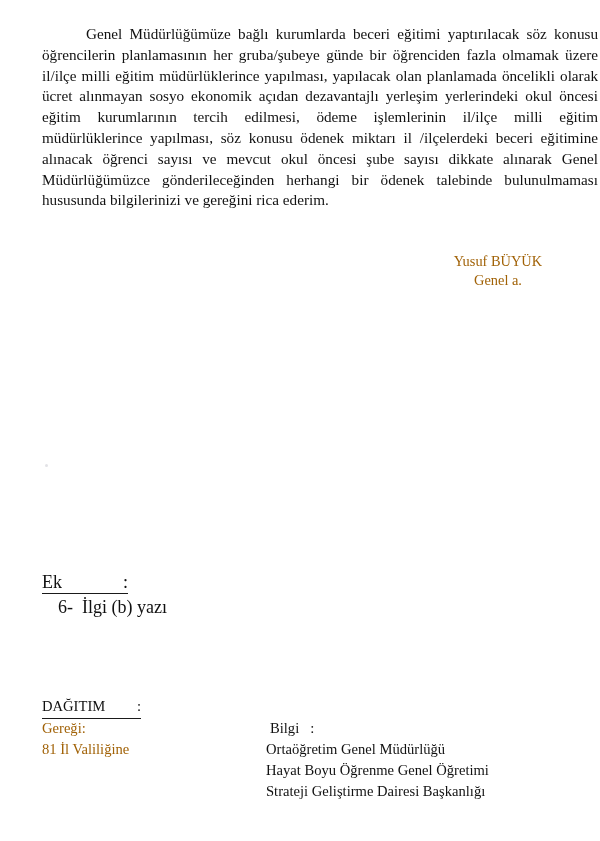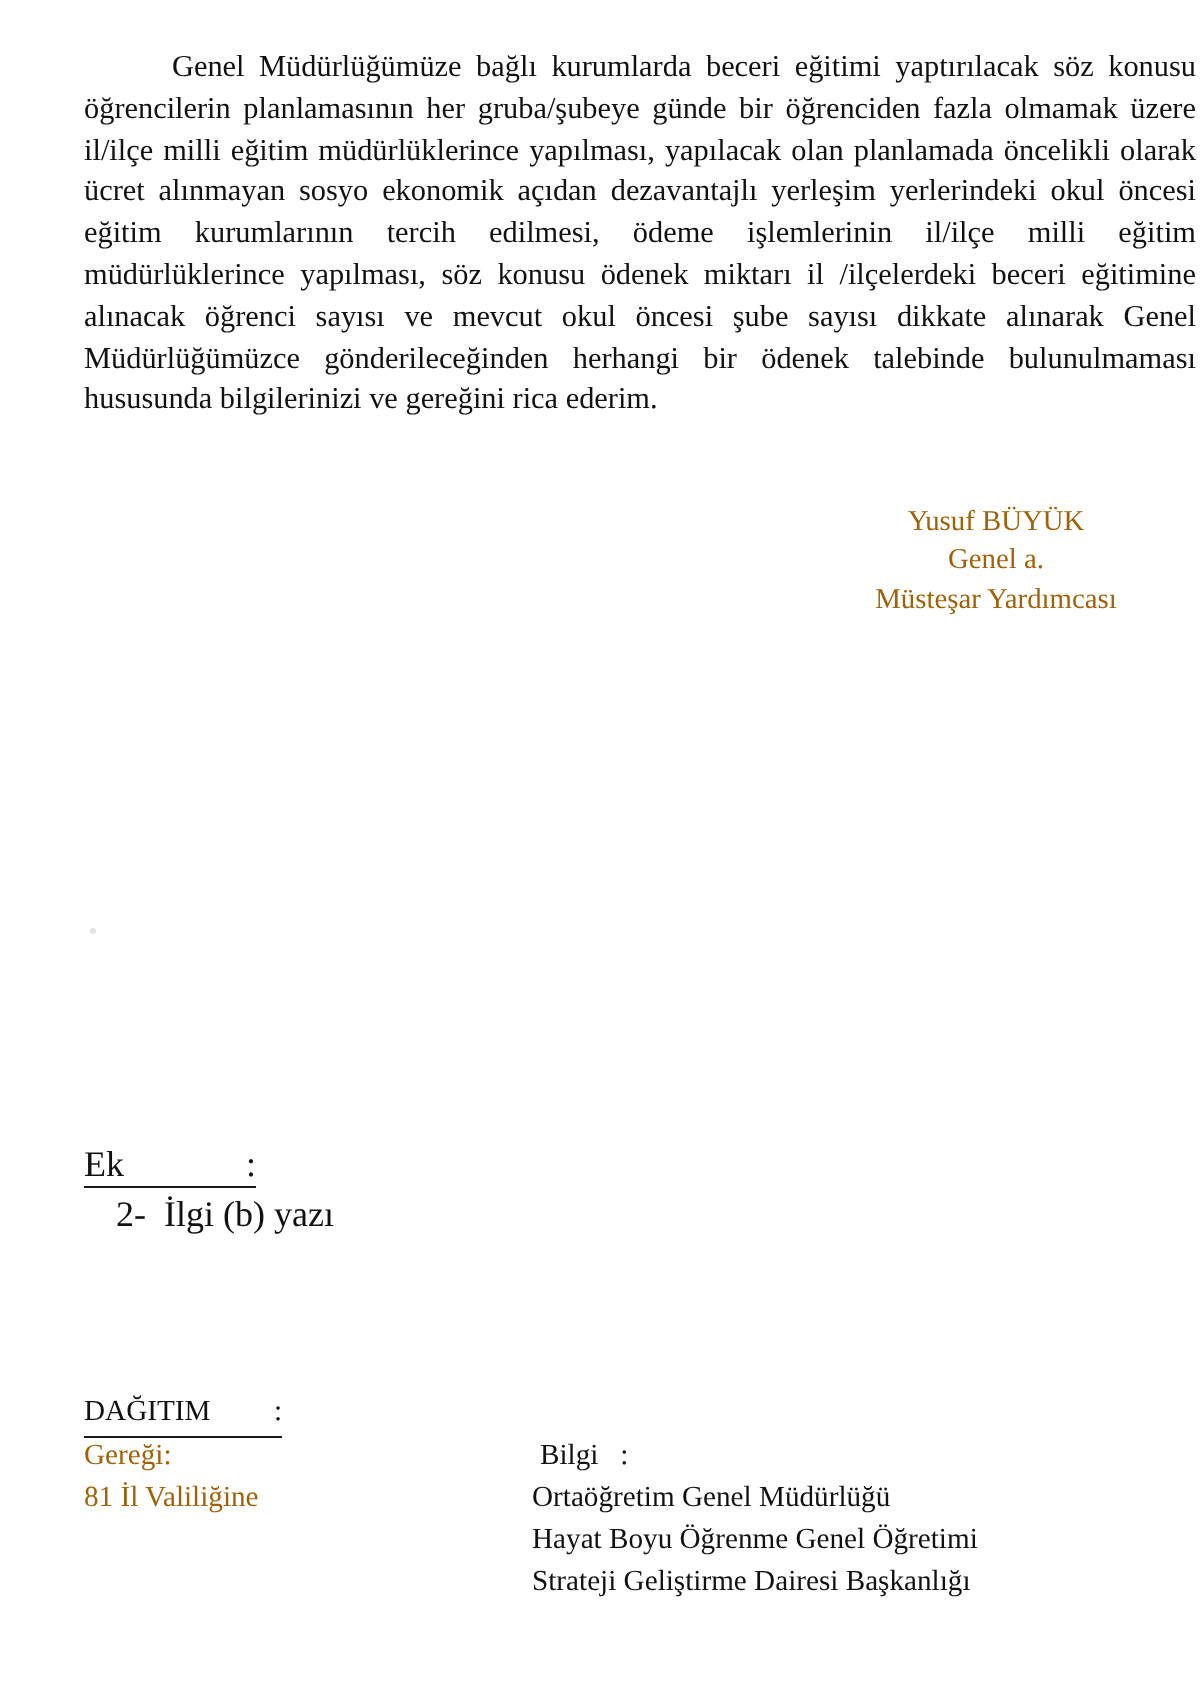--- a/index.html
+++ b/index.html
@@ -147,26 +147,25 @@
 
   <div class="body-block">
     <p class="body-par"><span>Genel Müdürlüğümüze bağlı kurumlarda beceri eğitimi yaptırılacak söz konusu öğrencilerin planlamasının her gruba/şubeye  günde bir öğrenciden fazla olmamak üzere il/ilçe milli eğitim müdürlüklerince yapılması, yapılacak olan planlamada öncelikli olarak ücret alınmayan sosyo ekonomik açıdan dezavantajlı yerleşim yerlerindeki okul öncesi eğitim kurumlarının tercih edilmesi, ödeme işlemlerinin il/ilçe milli eğitim müdürlüklerince yapılması, söz konusu ödenek miktarı il /ilçelerdeki beceri eğitimine alınacak öğrenci sayısı ve mevcut okul öncesi şube sayısı dikkate alınarak Genel Müdürlüğümüzce gönderileceğinden herhangi bir ödenek talebinde bulunulmaması hususunda bilgilerinizi ve</span> <span class="lastline">gereğini rica ederim.</span></p>
   </div>
 
   <div class="speck"></div>
 
   <div class="signature">
     <div>Yusuf BÜYÜK</div>
     <div>Genel a.</div>
-    <div>Müsteşar Yardımcası</div>
   </div>
 
   <div class="ek-block">
     <div class="ek-head"><span>Ek</span><span class="ek-colon">:</span></div>
-    <div class="ek-item">2-  İlgi (b) yazı</div>
+    <div class="ek-item">6-  İlgi (b) yazı</div>
   </div>
 
   <div class="dagitim-block">
     <div class="dagitim-head"><span>DAĞITIM</span><span class="dg-colon">:</span></div>
   </div>
 
   <div class="col-left">
     <div>Gereği:</div>
     <div>81 İl Valiliğine</div>
   </div>

